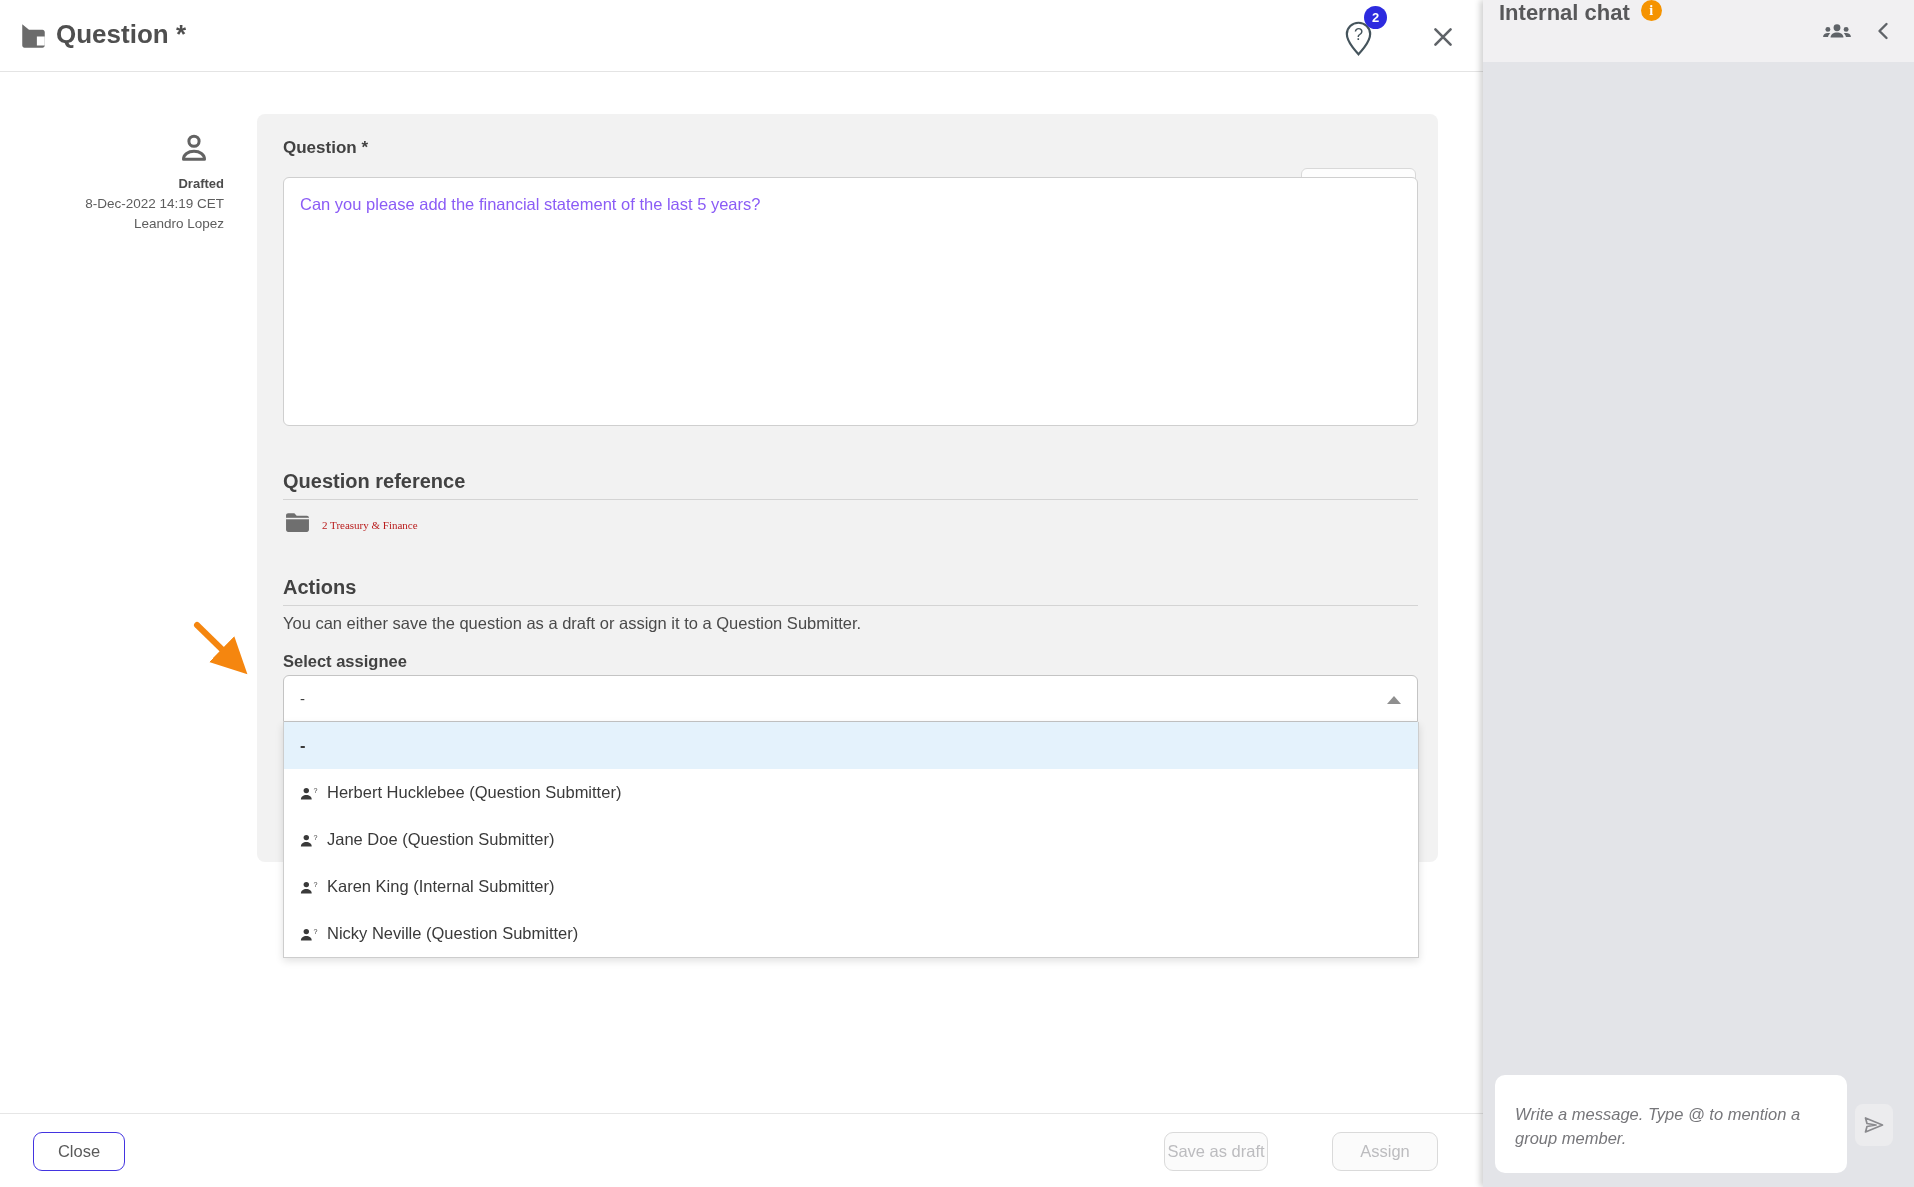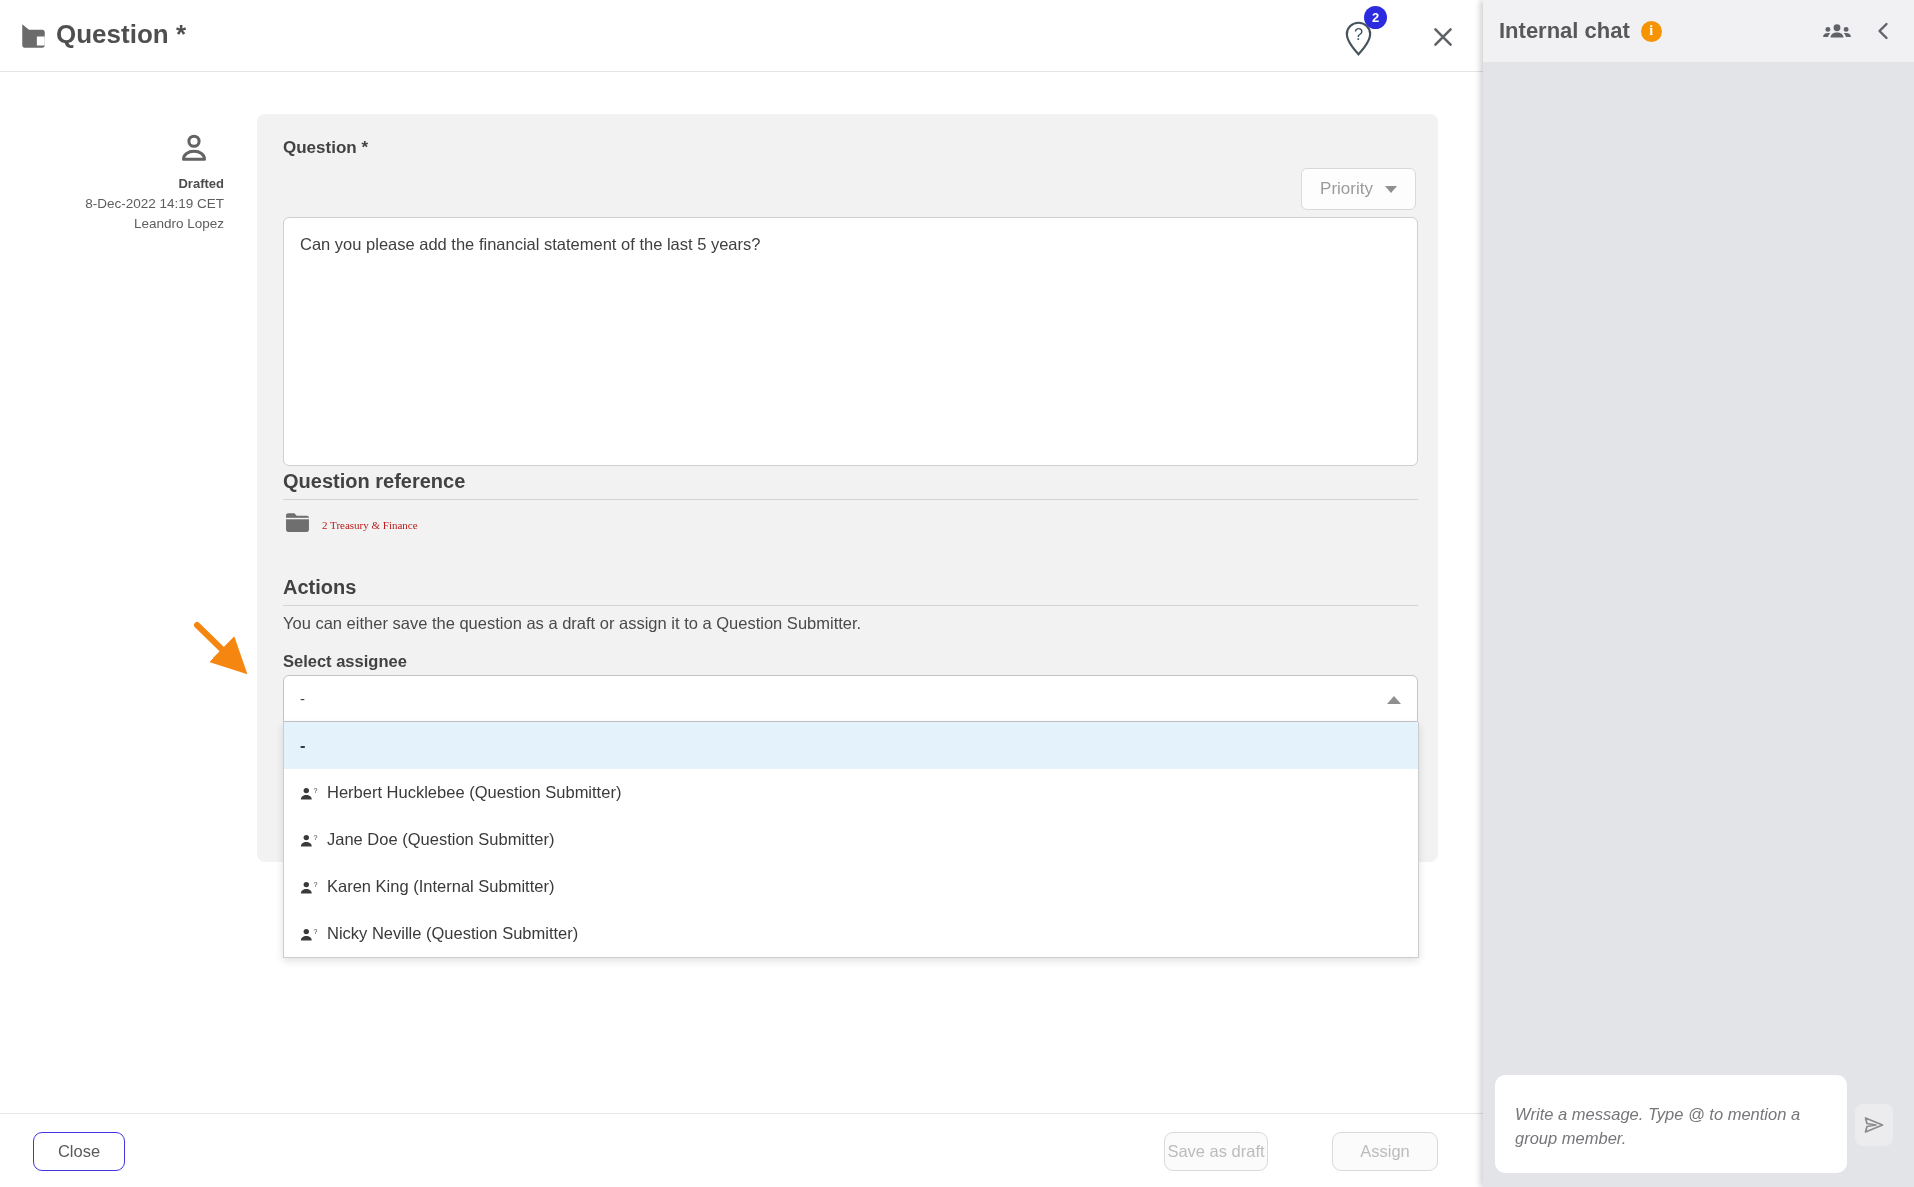--- a/index.html
+++ b/index.html
@@ -32,22 +32,22 @@
   .q-label { position:absolute; left:26px; top:24px; font-size:17px; font-weight:bold; color:#424242; }
   .priority-btn { position:absolute; right:22px; top:14px; height:42px; padding:12px 18px;
                   background:#fdfdfd; border:1px solid #d9d9d9; border-radius:6px;
                   display:flex; align-items:center; gap:12px; color:#9b9b9b; font-size:17px; cursor:pointer;margin-top:40px; }
   .caret-down { width:0; height:0; border-left:6px solid transparent; border-right:6px solid transparent;
                 border-top:7px solid #8f8f8f; }
   .caret-up { width:0; height:0; border-left:7px solid transparent; border-right:7px solid transparent;
               border-bottom:8px solid #8f8f8f; }
   .q-textarea { position:absolute; left:26px; top:63px; width:1135px; height:249px;
                 background:#fff; border:1px solid #cfcfcf; border-radius:6px;
-                padding:15px 16px; font-size:16.5px; color:#404040; line-height:1.35;
-                font-family:"Liberation Sans", sans-serif; resize:none;margin-top:40px; }
+                padding:15px 16px; font-size:16.5px; color:#8b5cf6; line-height:1.35;
+                font-family:"Liberation Sans", sans-serif; resize:none; }
   .section-h { position:absolute; left:26px; font-size:20px; font-weight:bold; color:#424242; }
   .divider { position:absolute; left:26px; width:1135px; border-top:1px solid #d4d4d4; }
   .ref-row { position:absolute; left:28px; top:398px; display:flex; align-items:center; gap:12px; cursor:pointer; }
   .ref-link { font-size:11px; color:#b91c1c;font-family:Liberation Serif, serif; }
   .actions-desc { position:absolute; left:26px; top:500px; font-size:16.5px; color:#4a4a4a; }
   .assignee-label { position:absolute; left:26px; top:538px; font-size:16.5px; font-weight:bold; color:#424242; }
   .select-box { position:absolute; left:26px; top:561px; width:1135px; height:47px; background:#fff;
                 border:1px solid #c4c4c4; border-radius:6px 6px 0 0; cursor:pointer; }
   .select-value { position:absolute; left:16px; top:14px; font-size:15px; color:#3f3f3f; }
   .select-box .caret-up { position:absolute; right:16px; top:20px; }
@@ -72,21 +72,21 @@
   .close-footer-btn { left:33px; width:92px; background:#fff; border:1.5px solid #4334e0;
                       color:#5a5a5a; cursor:pointer; }
   .btn-disabled { background:#fbfbfb; border:1px solid #dadada; color:#bcbcbf; cursor:default; }
   .save-draft-btn { left:1164px; width:104px; }
   .assign-btn { left:1332px; width:106px; }
 
   
   .chat { position:absolute; left:1483px; top:0; width:431px; height:1187px;
           background:#e3e4e8; box-shadow:-3px 0 6px rgba(0,0,0,0.18); }
   .chat-header { position:absolute; left:0; top:0; width:431px; height:62px; background:#f1f0f2;
-                 display:flex; align-items:center; }
+                 display:flex; }
   .chat-title { margin-left:16px; font-size:22px; font-weight:bold; color:#58585a; }
   .info-icon { margin-left:11px; width:21px; height:21px; border-radius:50%; background:#f59300;
                color:#fff; font-size:14px; font-weight:bold; font-family:"Liberation Serif", serif;
                display:flex; align-items:center; justify-content:center; }
   .groups-icon { position:absolute; right:62px; top:18px; cursor:pointer; }
   .chevron-icon { position:absolute; right:18px; top:18px; cursor:pointer; }
   .chat-input-box { position:absolute; left:12px; top:1075px; width:352px; height:98px;
                     background:#fff; border-radius:10px; padding:28px 20px; }
   .chat-placeholder { font-style:italic; font-size:16.5px; color:#76767a; line-height:1.45; }
   .send-btn { position:absolute; left:372px; top:1104px; width:38px; height:42px; border-radius:8px;

